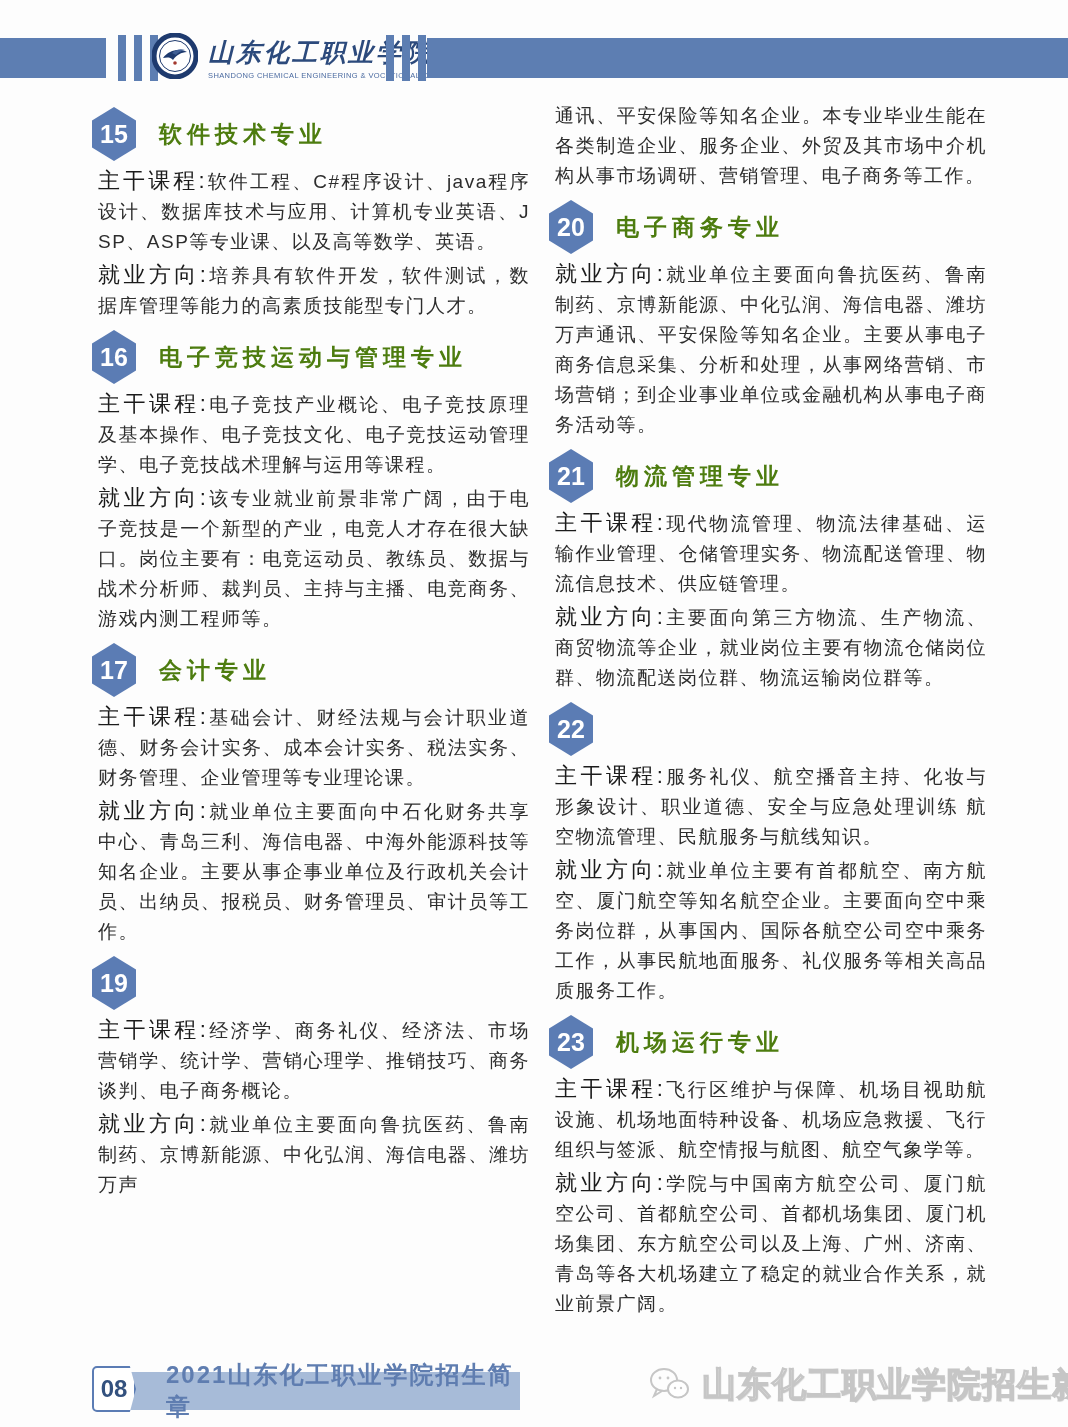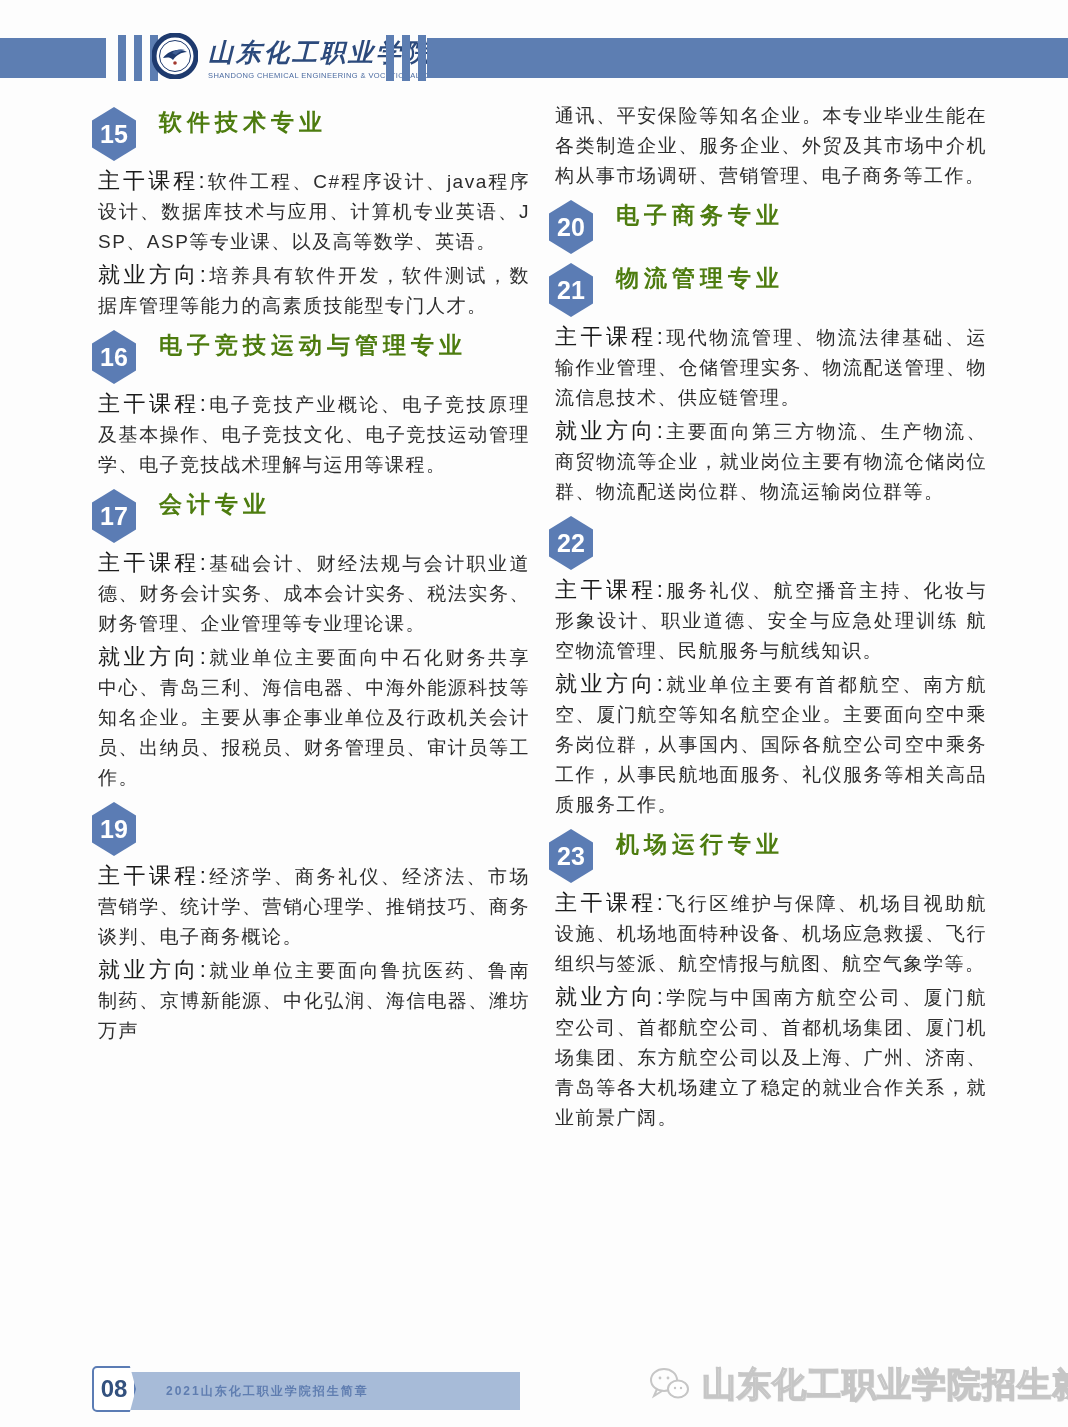--- a/index.html
+++ b/index.html
@@ -24,35 +24,35 @@
   .col { position:absolute; top:98px; width:438px; }
   #col-left  { left:95px;  }
   #col-right { left:552px; }
 
   .body-p {
     margin:3px; font-size:19px; line-height:30px; letter-spacing:1.5px;
     text-align:justify; word-break:break-all; color:#2d2d2d;
   }
   .label { font-size:22px; font-weight:normal; letter-spacing:2.5px; color:#1b1b1b; }
 
-  .section-head { display:flex; gap:20px; margin:9px 0 5px -6px; }
+  .section-head { display:flex; align-items:center; gap:20px; margin:9px 0 5px -6px; }
   .badge {
     flex:0 0 auto; width:50px; height:54px; background:#5b7cb4;
     clip-path:polygon(50% 0,94% 25%,94% 75%,50% 100%,6% 75%,6% 25%);
     color:#fff; font-size:25px; font-weight:bold;
     display:flex; align-items:center; justify-content:center;
   }
   .section-title { font-size:23px; font-weight:bold; letter-spacing:5px; color:#4d7c0f; white-space:nowrap; }
 
   
   .footer-bar {
     position:absolute; left:104px; top:1372px; width:416px; height:38px;
     background:#a7bbd8; display:flex; align-items:center; padding-left:62px; box-sizing:border-box;
   }
-  .footer-bar span { font-size:12px; letter-spacing:2px; color:#5f7db0; font-weight:bold; }
+  .footer-bar span { font-size:24px; letter-spacing:2px; color:#5f7db0; font-weight:bold; }
   .page-badge {
     position:absolute; left:92px; top:1366px; width:44px; height:46px;
     background:#fff; border:2.5px solid #5b7cb4; border-radius:5px; box-sizing:border-box;
     display:flex; align-items:center; justify-content:center;
     font-size:24px; font-weight:bold; color:#33517e;
     clip-path:polygon(0 0,86% 0,100% 50%,86% 100%,0 100%);
   }
   .watermark { position:absolute; left:648px; top:1362px; display:flex; align-items:center; gap:10px; }
   .wm-icon { width:44px; height:40px; }
   .wm-text {
@@ -103,20 +103,21 @@
     <p class="body-p"><span class="label">主干课程:</span><span>软件工程、C#程序设计、java程序设计、数据库技术与应用、计算机专业英语、JSP、ASP等专业课、以及高等数学、英语。</span></p>
     <p class="body-p"><span class="label">就业方向:</span><span>培养具有软件开发，软件测试，数据库管理等能力的高素质技能型专门人才。</span></p>
   </section>
 
   <section class="major">
     <div class="section-head">
       <span class="badge">16</span>
       <span class="section-title">电子竞技运动与管理专业</span>
     </div>
     <p class="body-p"><span class="label">主干课程:</span><span>电子竞技产业概论、电子竞技原理及基本操作、电子竞技文化、电子竞技运动管理学、电子竞技战术理解与运用等课程。</span></p>
+    <p class="body-p"><span class="label">就业方向:</span><span>该专业就业前景非常广阔，由于电子竞技是一个新型的产业，电竞人才存在很大缺口。岗位主要有：电竞运动员、教练员、数据与战术分析师、裁判员、主持与主播、电竞商务、游戏内测工程师等。</span></p>
   </section>
 
   <section class="major">
     <div class="section-head">
       <span class="badge">17</span>
       <span class="section-title">会计专业</span>
     </div>
     <p class="body-p"><span class="label">主干课程:</span><span>基础会计、财经法规与会计职业道德、财务会计实务、成本会计实务、税法实务、财务管理、企业管理等专业理论课。</span></p>
     <p class="body-p"><span class="label">就业方向:</span><span>就业单位主要面向中石化财务共享中心、青岛三利、海信电器、中海外能源科技等知名企业。主要从事企事业单位及行政机关会计员、出纳员、报税员、财务管理员、审计员等工作。</span></p>
   </section>
@@ -131,20 +132,21 @@
   </section>
 </div>
   <div class="col" id="col-right">
     <p class="body-p">通讯、平安保险等知名企业。本专业毕业生能在各类制造企业、服务企业、外贸及其市场中介机构从事市场调研、营销管理、电子商务等工作。</p>
 
   <section class="major">
     <div class="section-head">
       <span class="badge">20</span>
       <span class="section-title">电子商务专业</span>
     </div>
+    <p class="body-p"><span class="label">就业方向:</span><span>就业单位主要面向鲁抗医药、鲁南制药、京博新能源、中化弘润、海信电器、潍坊万声通讯、平安保险等知名企业。主要从事电子商务信息采集、分析和处理，从事网络营销、市场营销；到企业事业单位或金融机构从事电子商务活动等。</span></p>
   </section>
 
   <section class="major">
     <div class="section-head">
       <span class="badge">21</span>
       <span class="section-title">物流管理专业</span>
     </div>
     <p class="body-p"><span class="label">主干课程:</span><span>现代物流管理、物流法律基础、运输作业管理、仓储管理实务、物流配送管理、物流信息技术、供应链管理。</span></p>
     <p class="body-p"><span class="label">就业方向:</span><span>主要面向第三方物流、生产物流、商贸物流等企业，就业岗位主要有物流仓储岗位群、物流配送岗位群、物流运输岗位群等。</span></p>
   </section>

